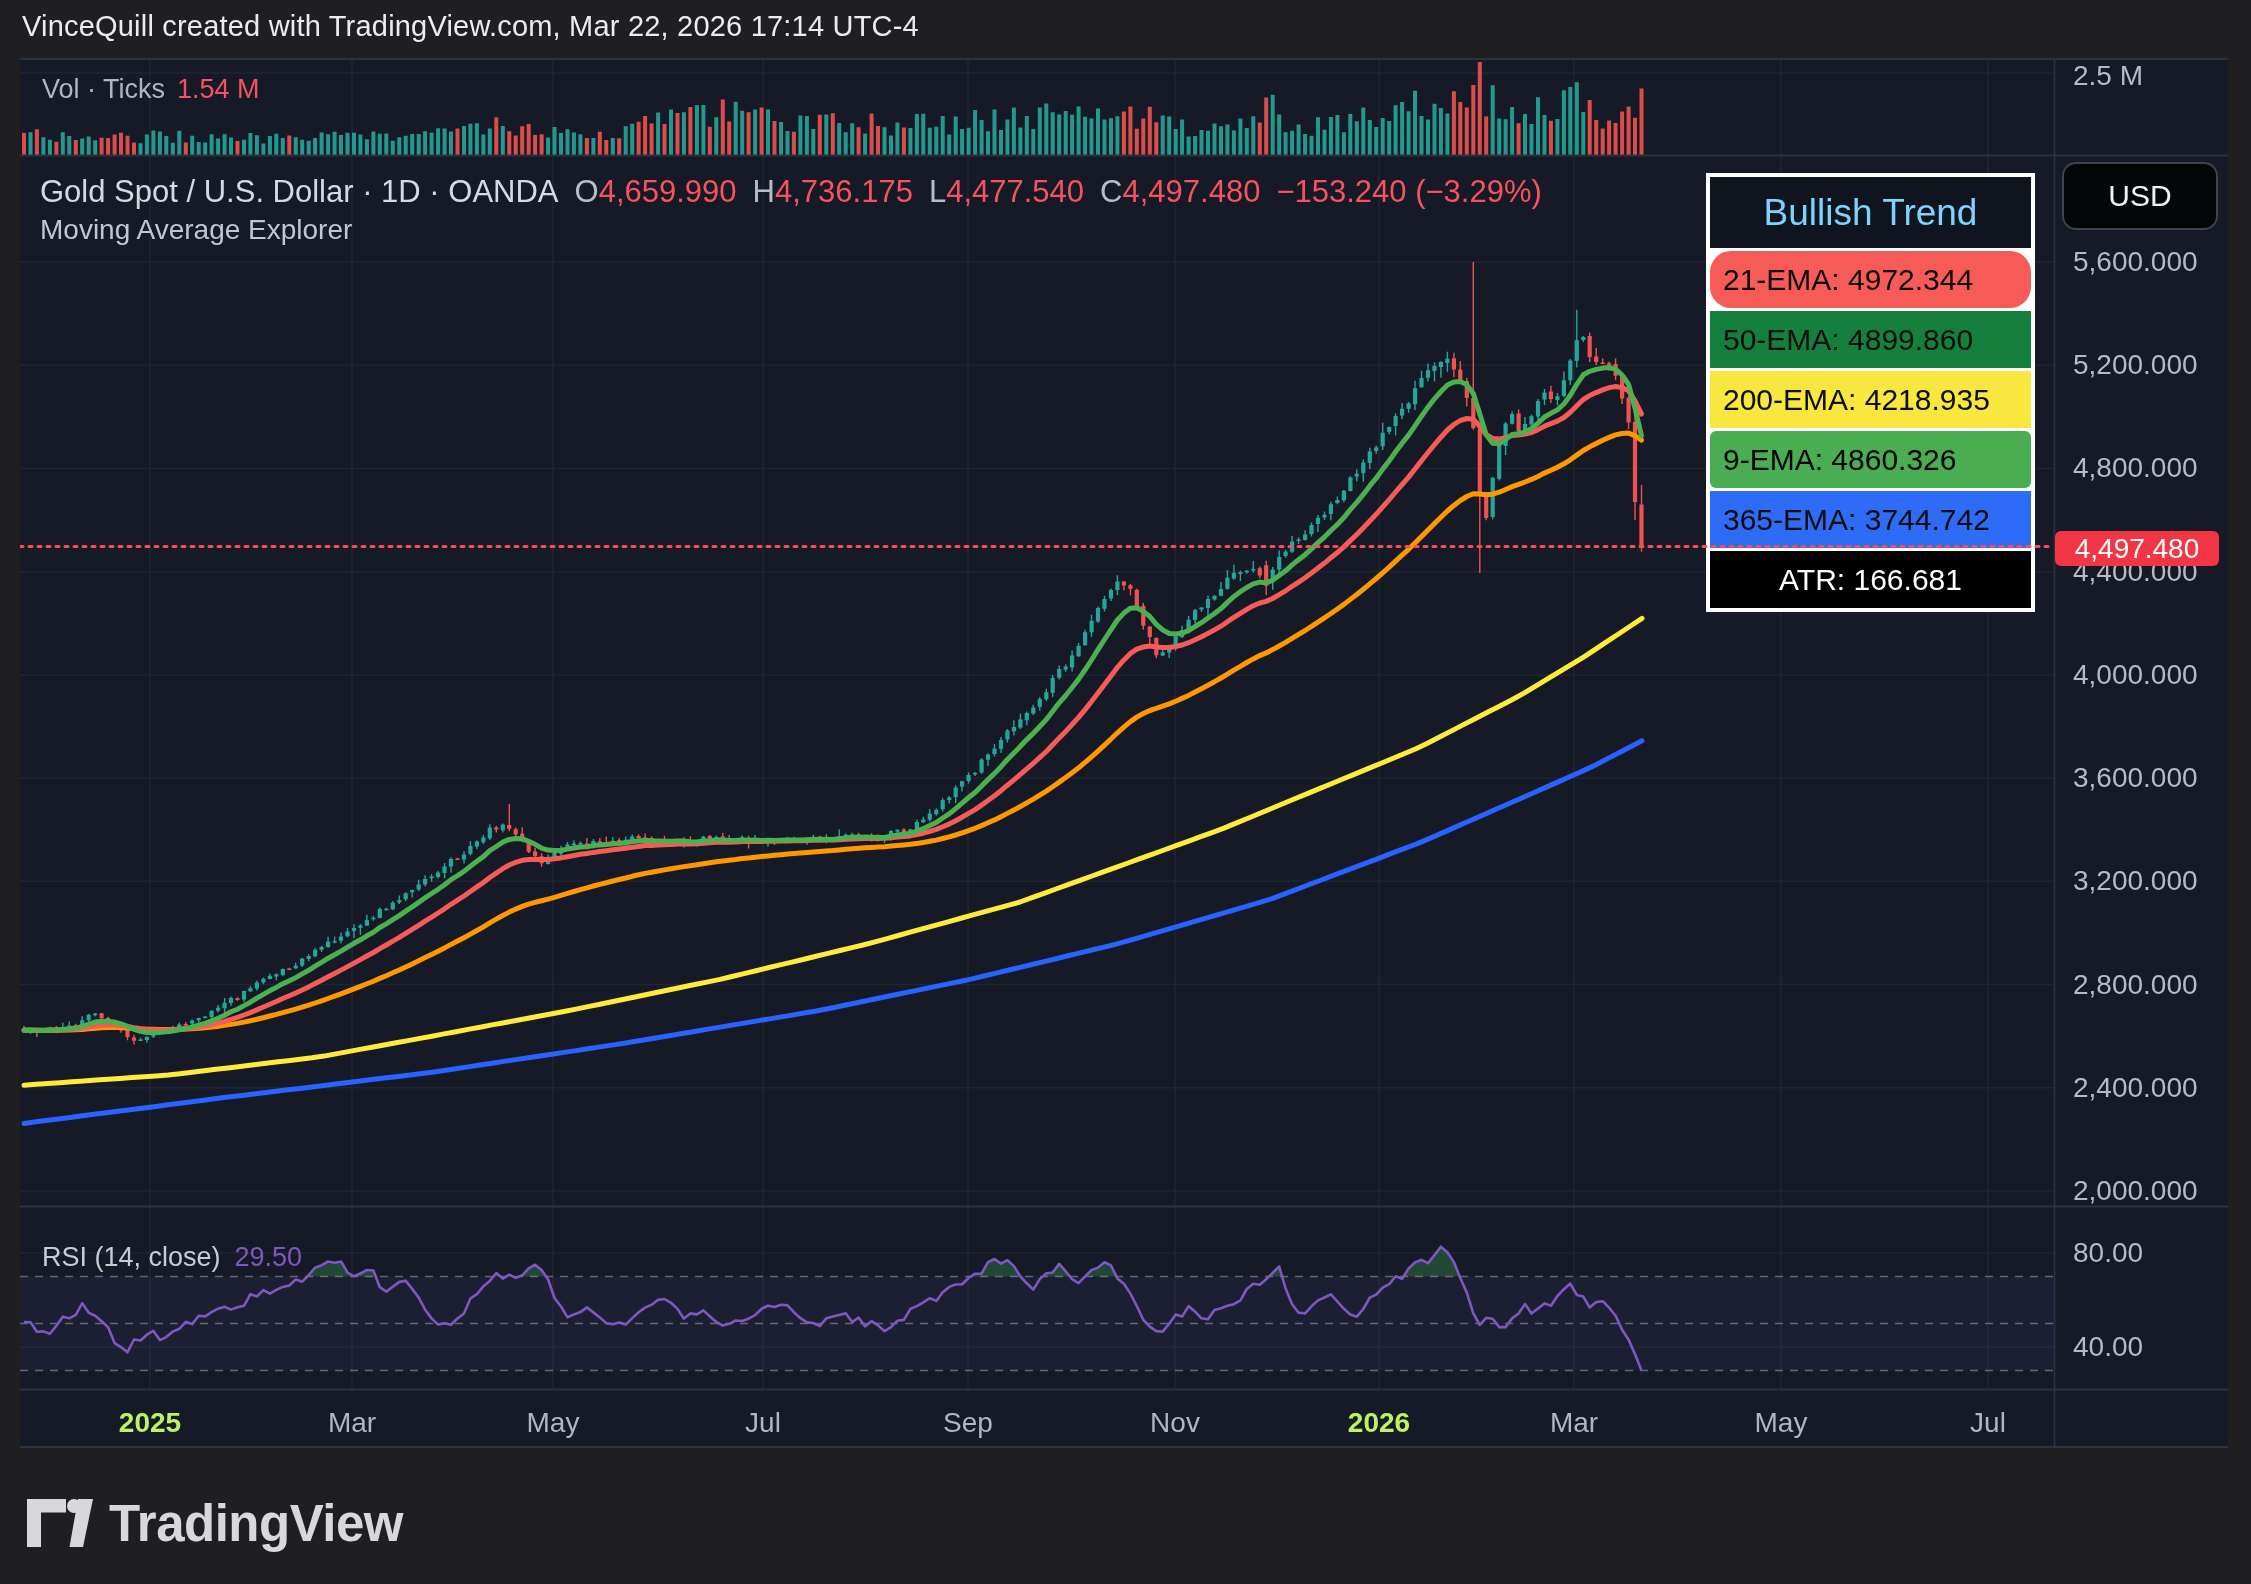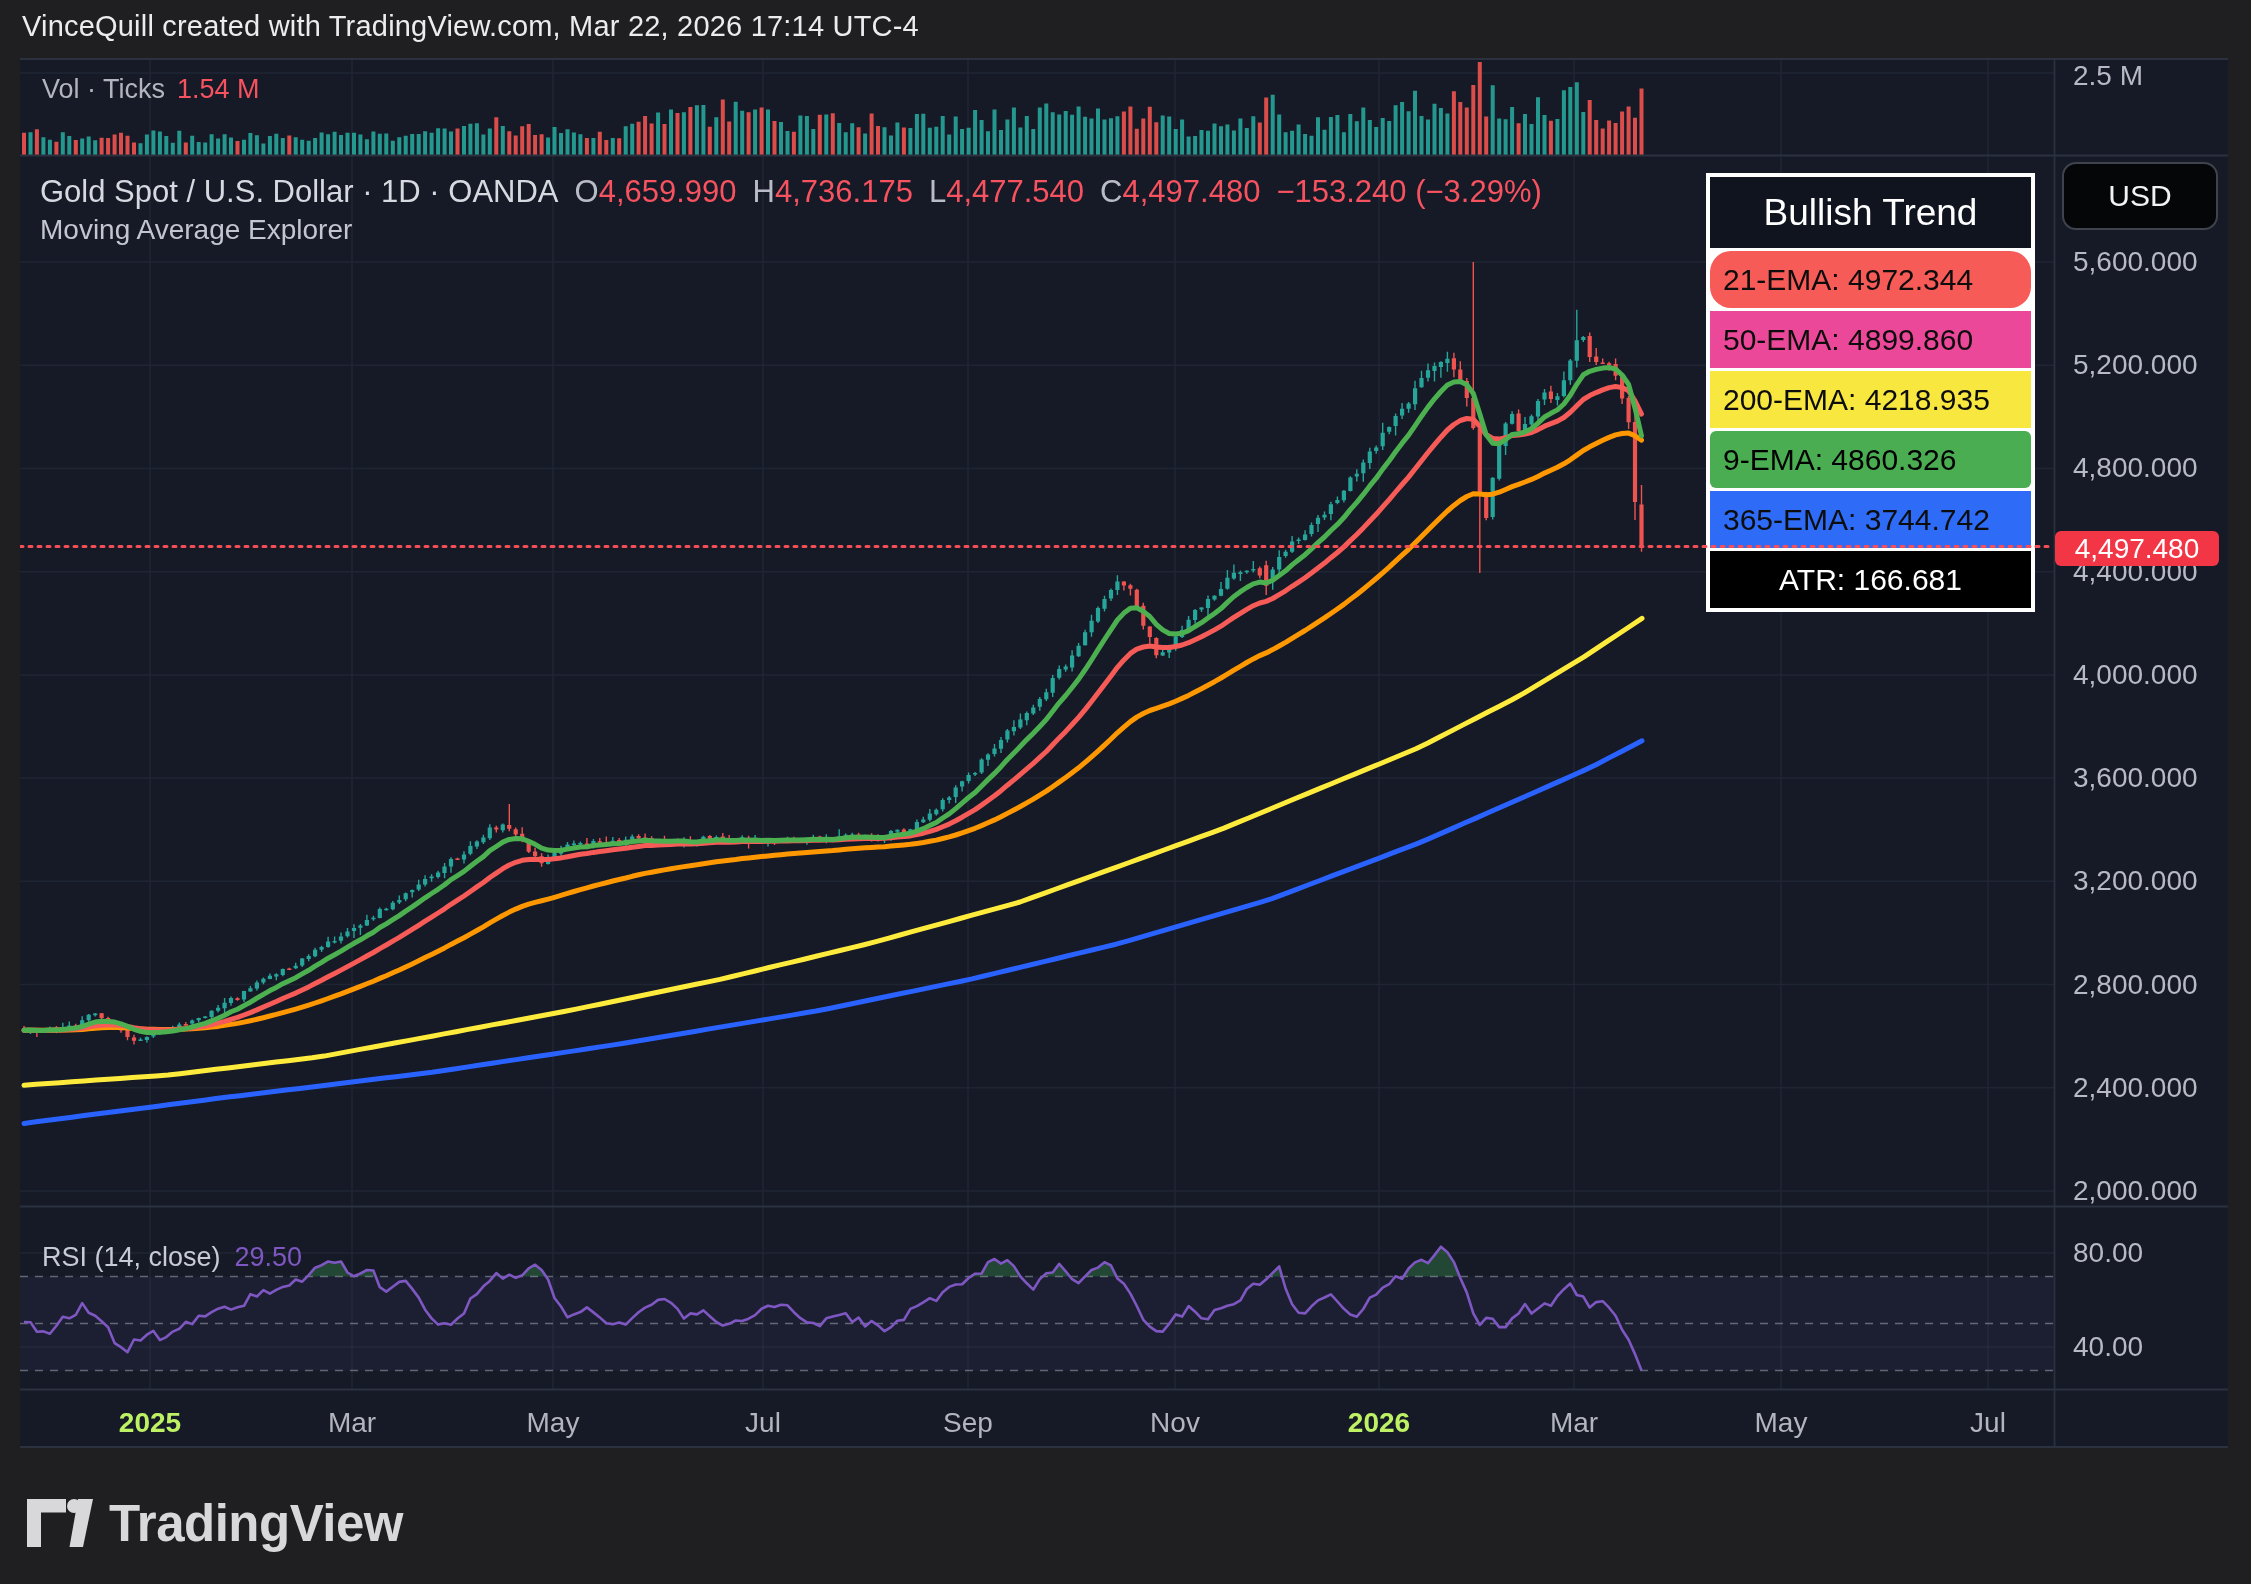--- a/index.html
+++ b/index.html
@@ -17,21 +17,21 @@
   .sym-line .oval{color:#f7525f;font-weight:400;}
   .sym-line .chg{color:#f7525f;margin-left:16px;font-weight:400;}
   .sub-line{left:20px;top:156px;font-size:28px;color:#c3c6d0;}
   .rsi-line{left:22px;top:1184px;font-size:27px;color:#c8cbd5;}
   .rsi-line .val{color:#7e57c2;margin-left:14px;}
   .axis-label{position:absolute;z-index:10;font-size:28px;color:#b7bac4;white-space:nowrap;}
   .time-label{position:absolute;z-index:10;font-size:28px;color:#b2b5be;transform:translateX(-50%);top:1349px;}
   .time-label.bold{font-weight:700;color:#bef264;}
   .legend{position:absolute;left:1686px;top:115px;width:329px;z-index:20;background:#ffffff;
           border:4px solid #ffffff;box-sizing:border-box;display:flex;flex-direction:column;gap:3px;}
-  .legend .hdr{height:71px;background:#10141f;color:#ffffff;display:flex;align-items:center;justify-content:center;
+  .legend .hdr{height:71px;background:#10141f;color:#7dd3fc;display:flex;align-items:center;justify-content:center;
                font-size:37px;font-weight:500;}
   .legend .row{height:57px;display:flex;align-items:center;padding-left:13px;font-size:30px;color:#0d0d0d;}
   .legend .row.center{justify-content:center;padding-left:0;}
   .usd-btn{position:absolute;left:2042px;top:104px;width:156px;height:68px;z-index:15;background:#050608;
            border:2px solid #3f434e;border-radius:14px;box-sizing:border-box;display:flex;align-items:center;
            justify-content:center;color:#f2f3f5;font-size:30px;}
   .price-badge{position:absolute;left:2035px;top:473px;width:164px;height:35px;z-index:40;background:#f23645;
            border-radius:6px;display:flex;align-items:center;justify-content:center;color:#fff;font-size:28px;}
   .footer-logo{position:absolute;left:27px;top:1494px;display:flex;align-items:center;z-index:5;}
   .footer-logo .logotext{margin-left:16px;font-size:51px;font-weight:700;color:#d8d8da;letter-spacing:-.5px;}
@@ -74,21 +74,21 @@
 
     <div class="txt sub-line">Moving Average Explorer</div>
 
     <div class="txt rsi-line">
       <span>RSI (14, close)</span><span class="val">29.50</span>
     </div>
 
     <div class="legend" id="legend-box">
       <div class="hdr">Bullish Trend</div>
     <div class="row" style="background: rgb(246, 91, 87); color: rgb(13, 13, 13); border-radius: 21px;">21-EMA: 4972.344</div>
-        <div class="row" style="background: #ec4899; color: rgb(13, 13, 13);">50-EMA: 4899.860</div>
+        <div class="row" style="background: #15803d; color: rgb(13, 13, 13);">50-EMA: 4899.860</div>
         <div class="row" style="background: rgb(248, 231, 62); color: rgb(13, 13, 13);">200-EMA: 4218.935</div>
         <div class="row" style="background: rgb(75, 173, 82); color: #000000; border-radius: 6px;">9-EMA: 4860.326</div>
         <div class="row" style="background: rgb(46, 107, 246); color: rgb(13, 13, 13); text-align: right;">365-EMA: 3744.742</div>
         <div class="row center" style="background: rgb(0, 0, 0); color: rgb(255, 255, 255);">ATR: 166.681</div>
       </div>
 
     <div class="usd-btn">USD</div>
 
     <div id="price-axis"></div>
     <div class="axis-label" style="left:2053px;top:2px;">2.5 M</div>

